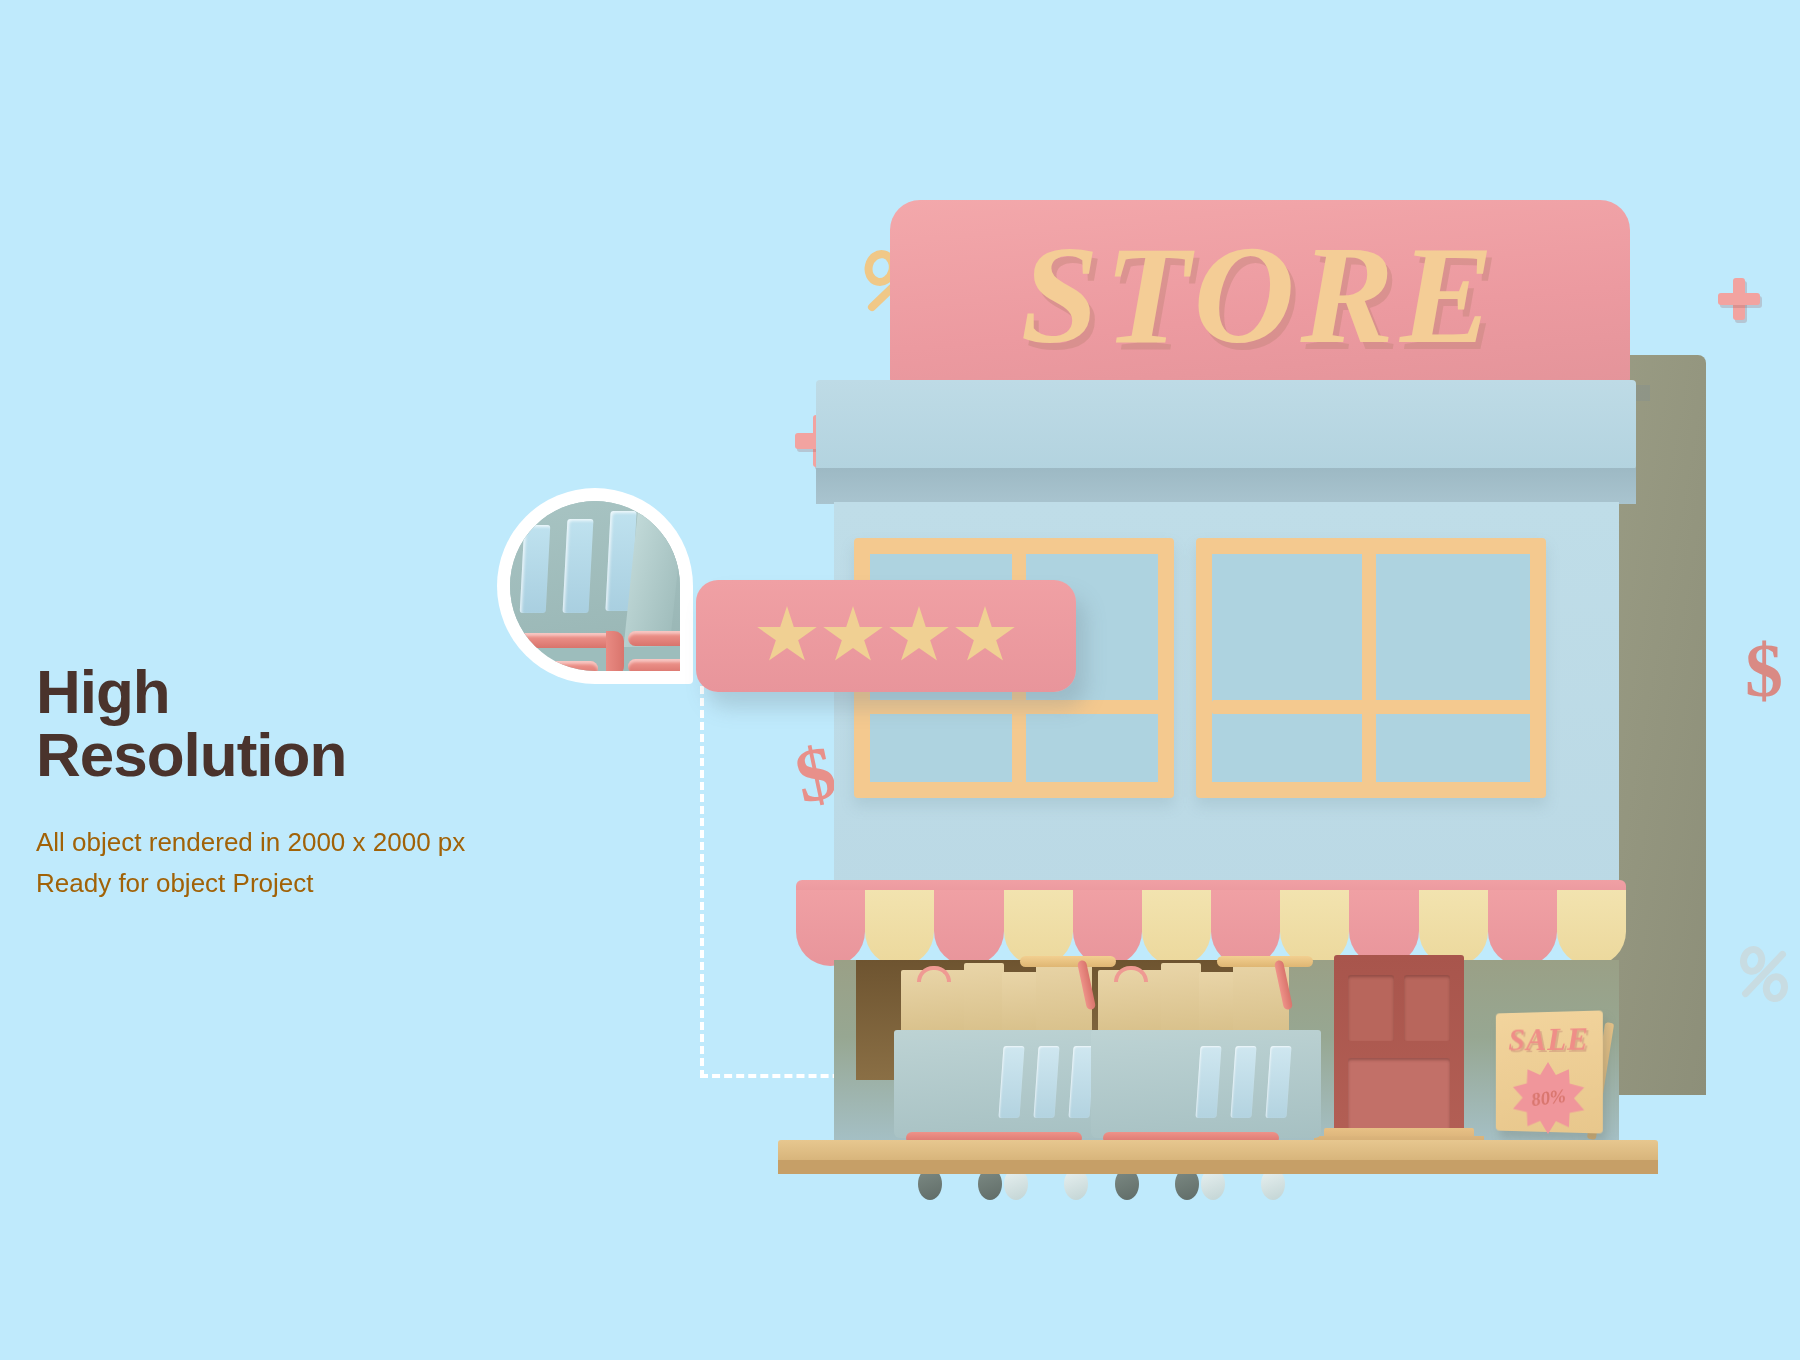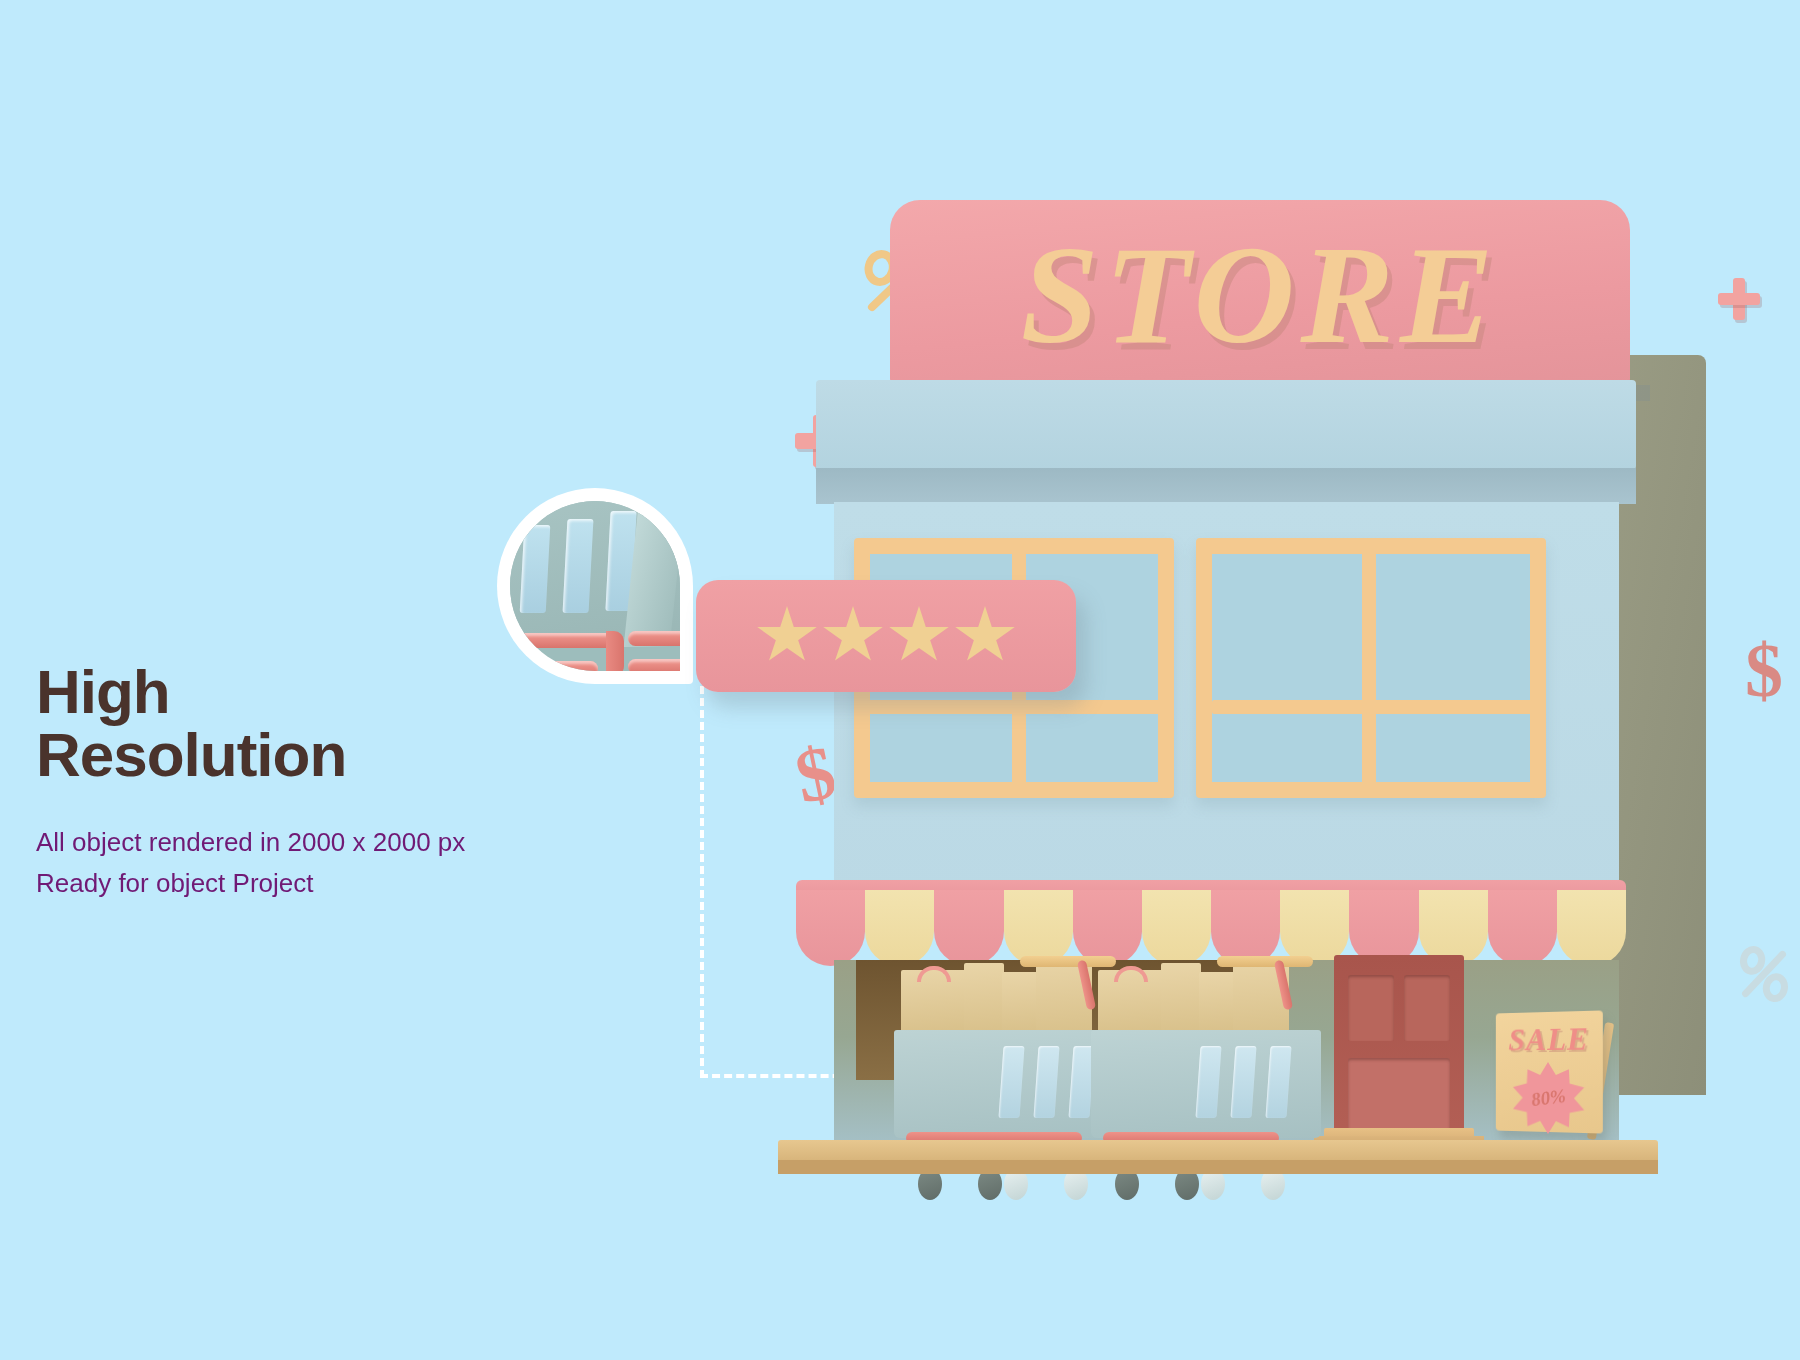--- a/index.html
+++ b/index.html
@@ -13,21 +13,21 @@
 
   
   .headline {
     position:absolute; left:36px; top:660px;
     font-size:62px; line-height:1.02; font-weight:bold;
     color:#4a332c; letter-spacing:-1px;
   }
   .headline div { white-space:nowrap; }
   .subcopy {
     position:absolute; left:36px; top:822px;
-    font-size:26px; line-height:1.58; color:#701a75;
+    font-size:26px; line-height:1.58; color:#a16207;
     font-weight:400;
   }
   .subcopy div { white-space:nowrap; }
 
   
   .pin {
     position:absolute; left:497px; top:488px;
     width:196px; height:196px;
     border-radius:50% 50% 4px 50%;
     background:#ffffff;

